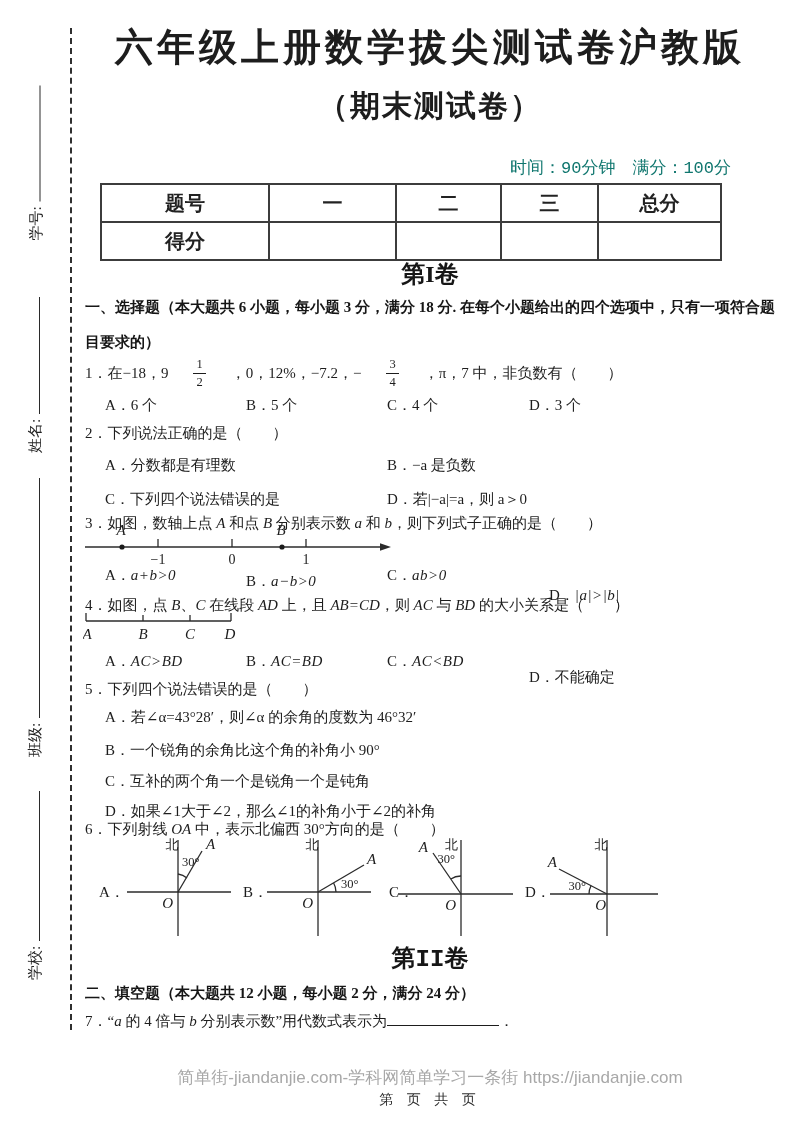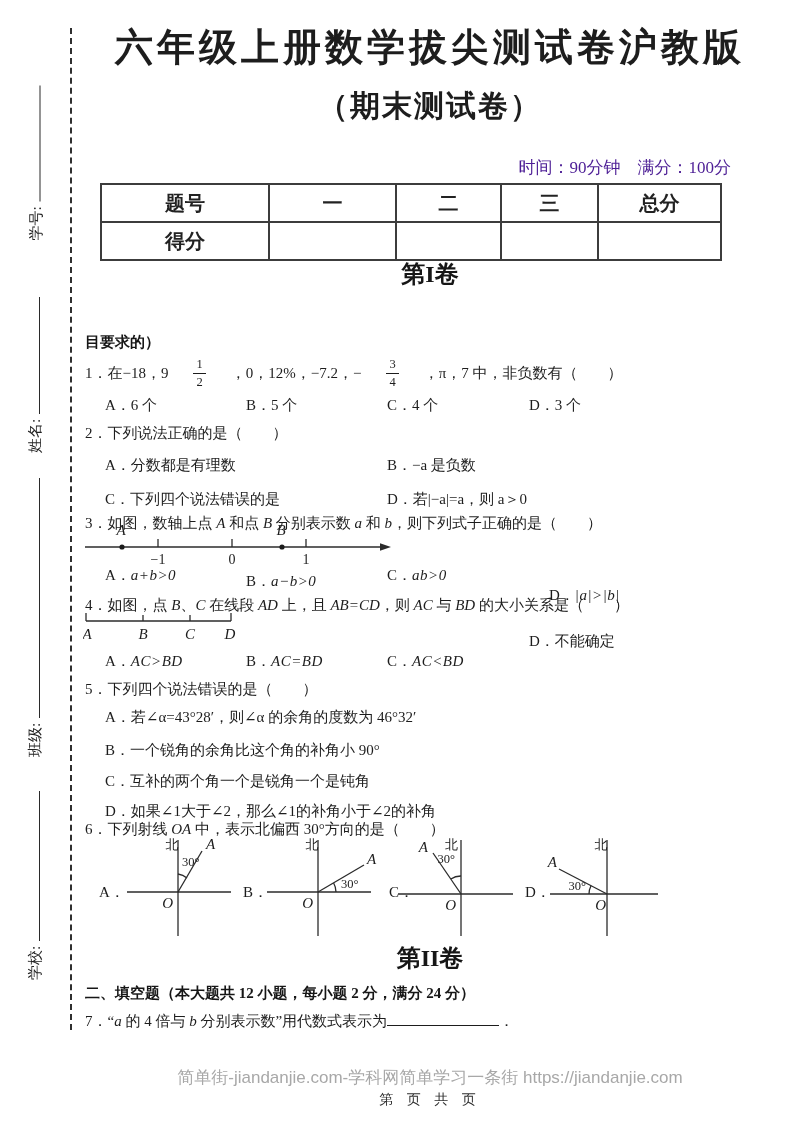--- a/index.html
+++ b/index.html
@@ -8,21 +8,21 @@
   .abs{position:absolute;}
   
   .fold-line{position:absolute;left:70px;top:28px;height:1002px;border-left:2px dashed #2f2f2f;}
   .side-item{position:absolute;height:20px;display:flex;align-items:baseline;
              transform:rotate(-90deg);font-size:15px;color:#222;}
   .sblank{display:inline-block;border-bottom:1.6px solid #2a2a2a;height:12px;margin-left:5px;}
   
   .title{position:absolute;left:80px;width:700px;text-align:center;
          font-family:"Liberation Sans","DejaVu Sans",sans-serif;font-weight:bold;}
   .meta{position:absolute;right:62px;top:156px;font-size:17px;
-        font-family:Liberation Serif, serif;color:#4c1d95;}
+        font-family:Liberation Mono, monospace;color:#0f766e;}
   
   table.score{position:absolute;left:100px;top:183px;border-collapse:collapse;table-layout:fixed;}
   table.score td{border:2px solid #3c3c3c;height:34px;text-align:center;vertical-align:middle;
                  font-size:20px;font-weight:bold;color:#222;}
   
   .part-title{position:absolute;left:85px;width:690px;text-align:center;
               font-size:24px;font-weight:bold;color:#161616;}
   .sec-h{position:absolute;left:85px;font-size:15px;font-weight:bold;color:#161616;}
   .line{position:absolute;font-size:15px;color:#1d1d1d;}
   .it{font-style:italic;}
@@ -91,20 +91,21 @@
       <td></td>
       <td></td>
       <td></td>
       <td></td>
     </tr>
   </tbody>
     </table>
 
   <div class="part-title" style="top:258px;">第I卷</div>
 
+  <div class="sec-h" style="top:298px;">一、选择题（本大题共 6 小题，每小题 3 分，满分 18 分. 在每个小题给出的四个选项中，只有一项符合题</div>
   <div class="sec-h" style="top:333px;">目要求的）</div>
 
   <div class="line stem-flex" style="left:85px;top:352px;height:42px;">
     <span>1．在−18，9</span>
       <span class="frac">
         <span class="fn">1</span>
         <span class="fd">2</span>
       </span>
       <span>，0，12%，−7.2，−</span>
       <span class="frac">
@@ -161,21 +162,21 @@
     <line x1="148" y1="1" x2="148" y2="9"></line>
     <text x="4" y="27" text-anchor="middle" class="fig-serif-it" font-size="15">A</text>
     <text x="60" y="27" text-anchor="middle" class="fig-serif-it" font-size="15">B</text>
     <text x="107" y="27" text-anchor="middle" class="fig-serif-it" font-size="15">C</text>
     <text x="147" y="27" text-anchor="middle" class="fig-serif-it" font-size="15">D</text>
   </svg>
   <div>
     <span class="line" style="left:105px;top:652px;"><span>A．</span><span class="expr">AC&gt;BD</span></span>
     <span class="line" style="left:246px;top:652px;"><span>B．</span><span class="expr">AC=BD</span></span>
     <span class="line" style="left:387px;top:652px;"><span>C．</span><span class="expr">AC&lt;BD</span></span>
-    <span class="line" style="left:529px;top:632px;"><span>D．</span><span>不能确定</span></span>
+    <span class="line" style="left:529px;top:668px;"><span>D．</span><span>不能确定</span></span>
   </div>
 
   <div class="line" style="left:85px;top:680px;">5．下列四个说法错误的是（　　）</div>
   <div class="line" style="left:105px;top:708px;">A．若∠α=43°28′，则∠α 的余角的度数为 46°32′</div>
   <div class="line" style="left:105px;top:741px;">B．一个锐角的余角比这个角的补角小 90°</div>
   <div class="line" style="left:105px;top:772px;">C．互补的两个角一个是锐角一个是钝角</div>
   <div class="line" style="left:105px;top:802px;">D．如果∠1大于∠2，那么∠1的补角小于∠2的补角</div>
 
   <div class="line" style="left:85px;top:820px;">
     <span>6．下列射线 </span><span class="it">OA</span><span> 中，表示北偏西 30°方向的是（　　）</span>
@@ -224,21 +225,21 @@
       <line x1="465" y1="58" x2="573" y2="58"></line>
       <line x1="522" y1="58" x2="474" y2="33"></line>
       <path d="M 504 58 A 18 18 0 0 1 506 49.7"></path>
       <text x="516" y="13" text-anchor="middle" font-size="13">北</text>
       <text x="472" y="31" text-anchor="end" class="fig-serif-it" font-size="15">A</text>
       <text x="501" y="54" text-anchor="end" font-size="12.5">30°</text>
       <text x="521" y="74" text-anchor="end" class="fig-serif-it" font-size="15">O</text>
     </g>
   </svg>
 
-  <div class="part-title" style="top:942px;">第II卷</div>
+  <div class="part-title" style="top:942px;font-family:Liberation Mono, monospace;">第II卷</div>
   <div class="sec-h" style="top:984px;">二、填空题（本大题共 12 小题，每小题 2 分，满分 24 分）</div>
 
   <div class="line" style="left:85px;top:1012px;">
     <span>7．“</span><span class="it">a</span><span> 的 4 倍与 </span><span class="it">b</span><span> 分别表示数”用代数式表示为</span><span class="blank-line"></span><span>．</span>
   </div>
 
   <div class="watermark">简单街-jiandanjie.com-学科网简单学习一条街 https://jiandanjie.com</div>
   <div class="pageinfo">第 页 共 页</div>
 
 </div>

